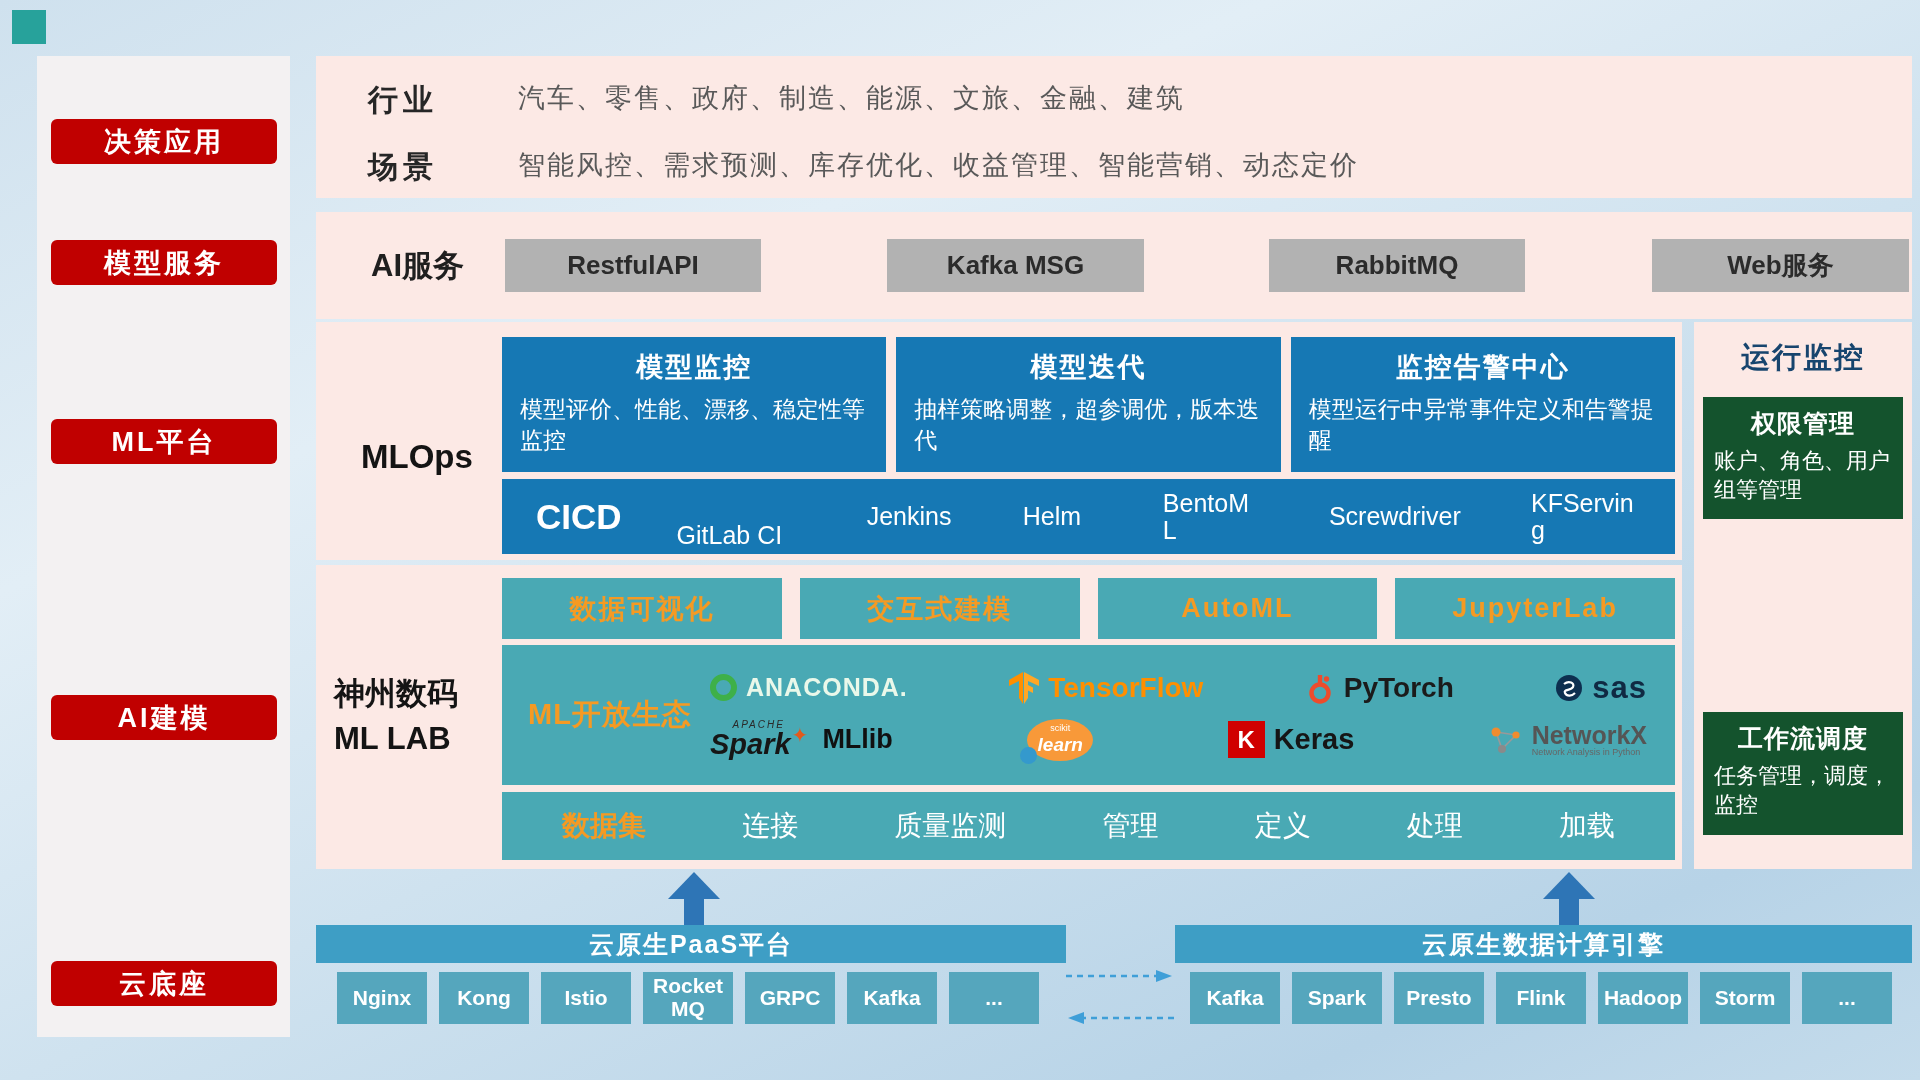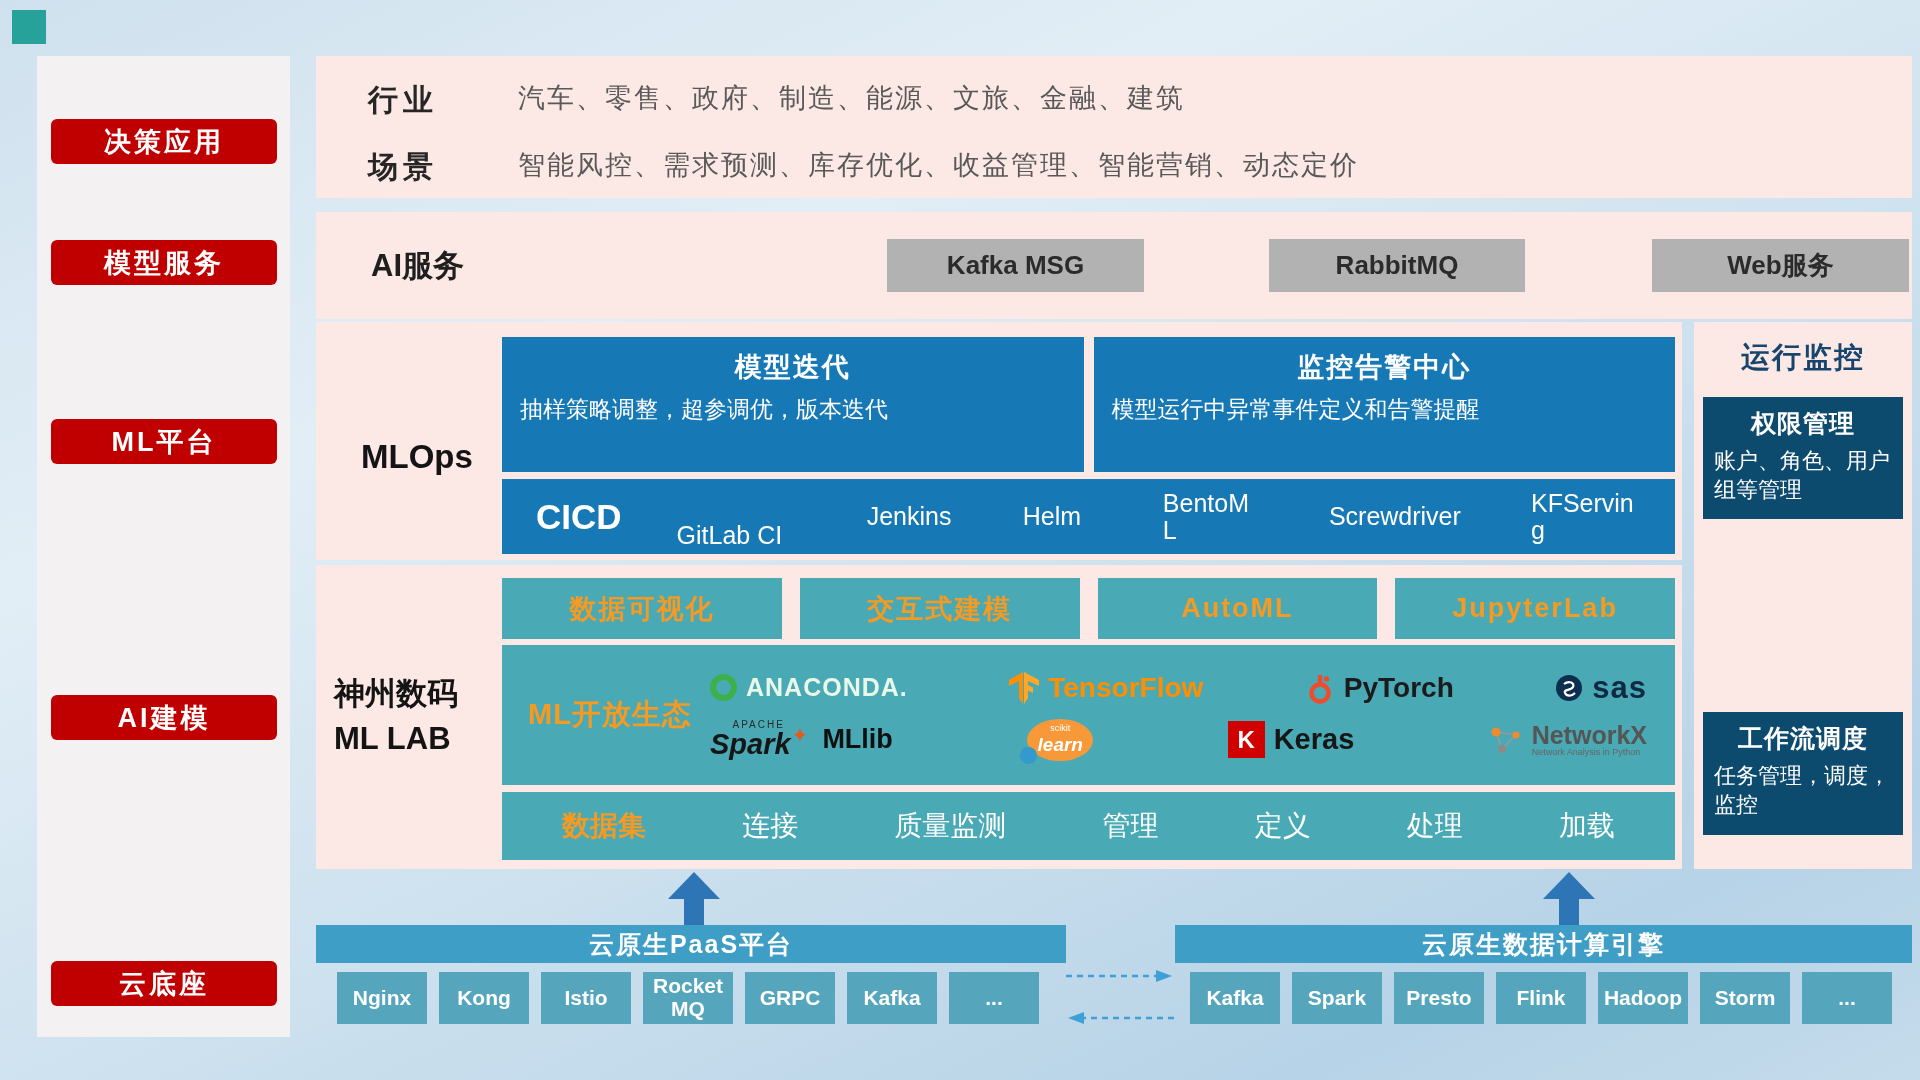--- a/index.html
+++ b/index.html
@@ -52,41 +52,41 @@
   .eco-label{width:168px;color:#f59a23;font-size:29px;font-weight:bold;letter-spacing:1px;}
   .eco-grid{flex:1;display:flex;flex-direction:column;justify-content:center;gap:13px;}
   .eco-row{display:flex;align-items:center;justify-content:space-between;padding:0 14px;}
   .logo{display:flex;align-items:center;gap:9px;}
   .ana-icon{width:27px;height:27px;border:6px solid #3eb049;border-radius:50%;box-sizing:border-box;background:transparent;}
   .ana-text{color:#eaf8ea;font-size:25px;font-weight:bold;letter-spacing:1px;}
   .tf-text{color:#ff8f00;font-size:28px;font-weight:bold;}
   .pt-text{color:#1b1b1b;font-size:28px;font-weight:600;}
   .sas-text{color:#102a43;font-size:31px;font-weight:bold;letter-spacing:1px;}
   .spark-stack{display:flex;flex-direction:column;align-items:center;line-height:1;}
-  .apache{font-size:10px;letter-spacing:2px;color:#2a2a2a;}
+  .apache{font-size:10px;letter-spacing:2px;color:#2a2a2a;font-style:italic;}
   .spark-word{font-size:29px;font-weight:bold;font-style:italic;color:#161616;position:relative;}
   .spark-word::after{content:"✦";color:#e25a1c;font-size:20px;position:relative;top:-12px;left:1px;font-style:normal;}
   .mllib-text{font-size:27px;font-weight:bold;color:#101010;margin-left:6px;}
   .skl-icon{position:relative;width:66px;height:42px;background:#f89939;border-radius:50%;}
   .skl-top{position:absolute;top:4px;width:100%;text-align:center;font-size:9px;color:#fff;}
   .skl-word{position:absolute;bottom:5px;width:100%;text-align:center;font-size:19px;font-weight:bold;font-style:italic;color:#fff;margin-top:44px;}
   .skl-dot{position:absolute;left:-7px;bottom:-3px;width:17px;height:17px;background:#3499cd;border-radius:50%;}
   .keras-icon{width:37px;height:37px;background:#d00000;color:#fff;display:flex;align-items:center;justify-content:center;
     font-size:24px;font-weight:bold;}
   .keras-text{font-size:29px;font-weight:bold;color:#161616;}
   .nx-words{display:flex;flex-direction:column;line-height:1.05;}
   .nx-name{font-size:25px;font-weight:bold;color:#555;}
   .nx-sub{font-size:9px;color:#666;}
   .databar{position:absolute;left:186px;top:227px;width:1173px;height:68px;background:#49a9b4;color:#fff;
     display:flex;align-items:center;justify-content:space-between;padding:0 60px;box-sizing:border-box;font-size:28px;}
   .databar .first{color:#f59a23;font-weight:bold;}
   
   .monitor{left:1694px;top:322px;width:218px;height:547px;}
   .mon-title{margin:16px 0 0 0;text-align:center;color:#17456e;font-size:29px;font-weight:bold;letter-spacing:2px;}
-  .mon-card{position:absolute;left:9px;width:200px;background:#0c4a6e;color:#fff;padding:10px 11px;box-sizing:border-box;}
+  .mon-card{position:absolute;left:9px;width:200px;background:#14532d;color:#fff;padding:10px 11px;box-sizing:border-box;}
   .mon-card .t{text-align:center;font-size:25px;font-weight:bold;margin-bottom:7px;letter-spacing:1px;}
   .mon-card .d{font-size:22px;line-height:1.3;}
   
   .found-bar{position:absolute;top:925px;height:38px;background:#3e9ec5;color:#fff;font-size:25px;font-weight:bold;
     letter-spacing:2px;display:flex;align-items:center;justify-content:center;}
   .paas-bar{left:316px;width:750px;}
   .engine-bar{left:1175px;width:737px;text-align:right;}
   .chips{position:absolute;top:972px;display:flex;gap:12px;}
   .paas-chips{left:337px;}
   .engine-chips{left:1190px;}
@@ -116,28 +116,33 @@
   <div class="r1-grid">
     <div class="r1-label">行业</div>
     <div class="r1-value">汽车、零售、政府、制造、能源、文旅、金融、建筑</div>
     <div class="r1-label">场景</div>
     <div class="r1-value">智能风控、需求预测、库存优化、收益管理、智能营销、动态定价</div>
   </div>
 </section>
 
 <section class="panel row2">
   <div class="ai-label">AI服务</div>
+  <div class="gray-btn" style="left:189px;width:256px">RestfulAPI</div>
   <div class="gray-btn" style="left:571px;width:257px">Kafka MSG</div>
   <div class="gray-btn" style="left:953px;width:256px">RabbitMQ</div>
   <div class="gray-btn" style="left:1336px;width:257px">Web服务</div>
 </section>
 
 <section class="panel row3">
   <div class="mlops-label">MLOps</div>
   <div class="cards">
+    <div class="mlcard">
+      <div class="t">模型监控</div>
+      <div class="d">模型评价、性能、漂移、稳定性等监控</div>
+    </div>
     <div class="mlcard">
       <div class="t">模型迭代</div>
       <div class="d">抽样策略调整，超参调优，版本迭代</div>
     </div>
     <div class="mlcard">
       <div class="t">监控告警中心</div>
       <div class="d">模型运行中异常事件定义和告警提醒</div>
     </div>
   </div>
   <div class="cicd">

